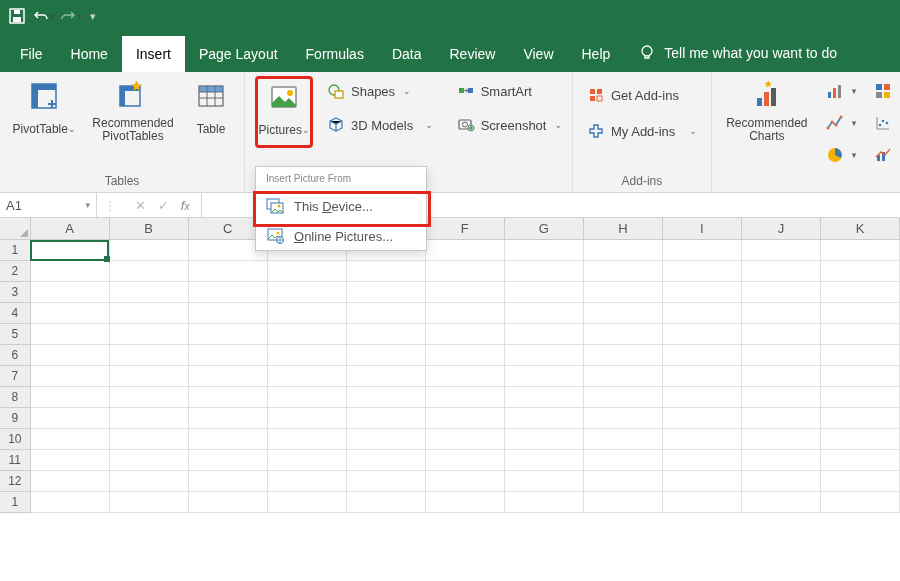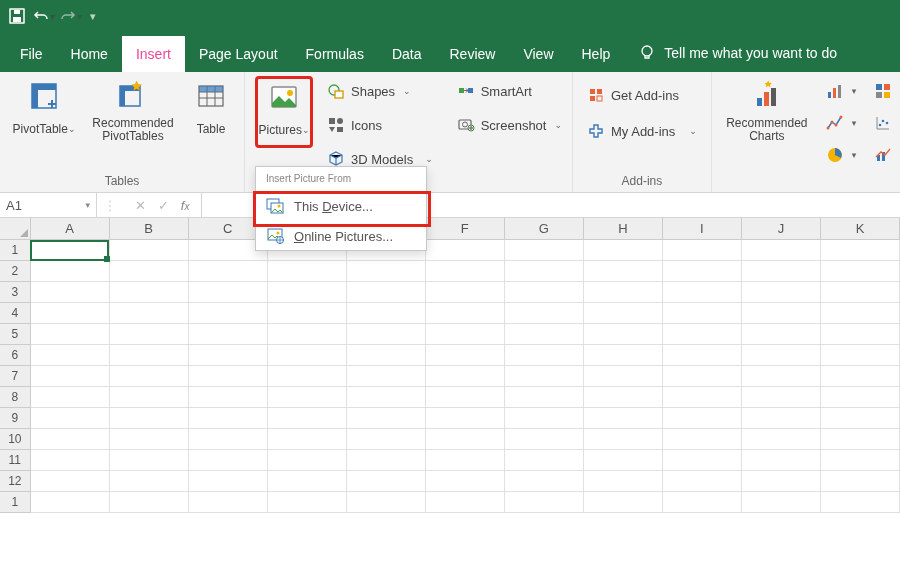--- a/index.html
+++ b/index.html
@@ -4,21 +4,21 @@
 <style>
 html,body{margin:0;padding:0;font-family:"Segoe UI","Helvetica Neue",Arial,sans-serif;font-size:13px;color:#444;background:#fff;width:900px;height:581px;overflow:hidden}
 .titlebar{height:32px;background:#217346;display:flex;align-items:center;padding:0 6px;gap:2px}
 .tb-btn{width:22px;height:22px;display:flex;align-items:center;justify-content:center;color:#fff}
 .tb-sep{width:8px}
 .tb-chev{opacity:.7;font-size:10px;margin-left:-4px}
 svg{display:block}
 
 .tabs{height:40px;background:#217346;display:flex;align-items:flex-end;padding:0 6px;color:#fff}
 .tab{padding:10px 14px 10px;font-size:14px;cursor:pointer}
-.tab.active{background:#fff;color:#ec4899}
+.tab.active{background:#fff;color:#000000}
 .tell{display:flex;align-items:center;gap:8px;padding:0 14px 10px;font-size:14px}
 
 .ribbon{height:120px;background:#f3f3f3;border-bottom:1px solid #d5d5d5;display:flex;position:relative}
 .group{display:flex;flex-direction:column;align-items:center;padding:4px 10px 2px;border-right:1px solid #e1e1e1}
 .group-ctrls{display:flex;align-items:flex-start;gap:10px;flex:1}
 .group-label{font-size:12px;color:#666;padding:2px 0}
 .bigbtn{display:flex;flex-direction:column;align-items:center;justify-content:flex-start;gap:4px;width:68px;padding-top:4px;font-size:12px;text-align:center;line-height:1.1;cursor:pointer}
 .bigbtn .lbl{min-height:28px;display:flex;flex-direction:row;align-items:center}
 .bigbtn .chev{font-size:9px;color:#666}
 .smallcol{display:flex;flex-direction:column;gap:12px;padding-top:4px}
@@ -181,29 +181,20 @@
         <div class="smallbtn">
           <svg width="18" height="18" viewBox="0 0 18 18">
               <circle cx="7" cy="8" r="5" fill="none" stroke="#43a047" stroke-width="1.3"></circle>
               <rect x="8" y="9" width="8" height="7" fill="#fff" stroke="#d29a00" stroke-width="1.3"></rect>
             </svg>
           <span>Shapes</span>
             <span class="chev">⌄</span>
         </div>
         <div class="smallbtn">
           <svg width="18" height="18" viewBox="0 0 18 18">
-              <rect x="2" y="2" width="6" height="6" fill="#666"></rect>
-              <circle cx="13" cy="5" r="3" fill="#666"></circle>
-              <path d="M5 16l-3-5h6z" fill="#666"></path>
-              <path d="M10 11h6v5h-6z" fill="#666"></path>
-            </svg>
-          <span>Icons</span>
-        </div>
-        <div class="smallbtn">
-          <svg width="18" height="18" viewBox="0 0 18 18">
               <path d="M9 2l6 3v7l-6 3-6-3V5z" fill="none" stroke="#3b78b5" stroke-width="1.2"></path>
               <path d="M3 5l6 3 6-3M9 8v7" stroke="#3b78b5" stroke-width="1.2"></path>
             </svg>
           <span>3D Models</span>
             <span class="chev" style="margin-left:6px">⌄</span>
         </div>
       </div>
       <div class="smallcol" style="margin-left:6px">
         <div class="smallbtn">
           <svg width="18" height="18" viewBox="0 0 18 18">

